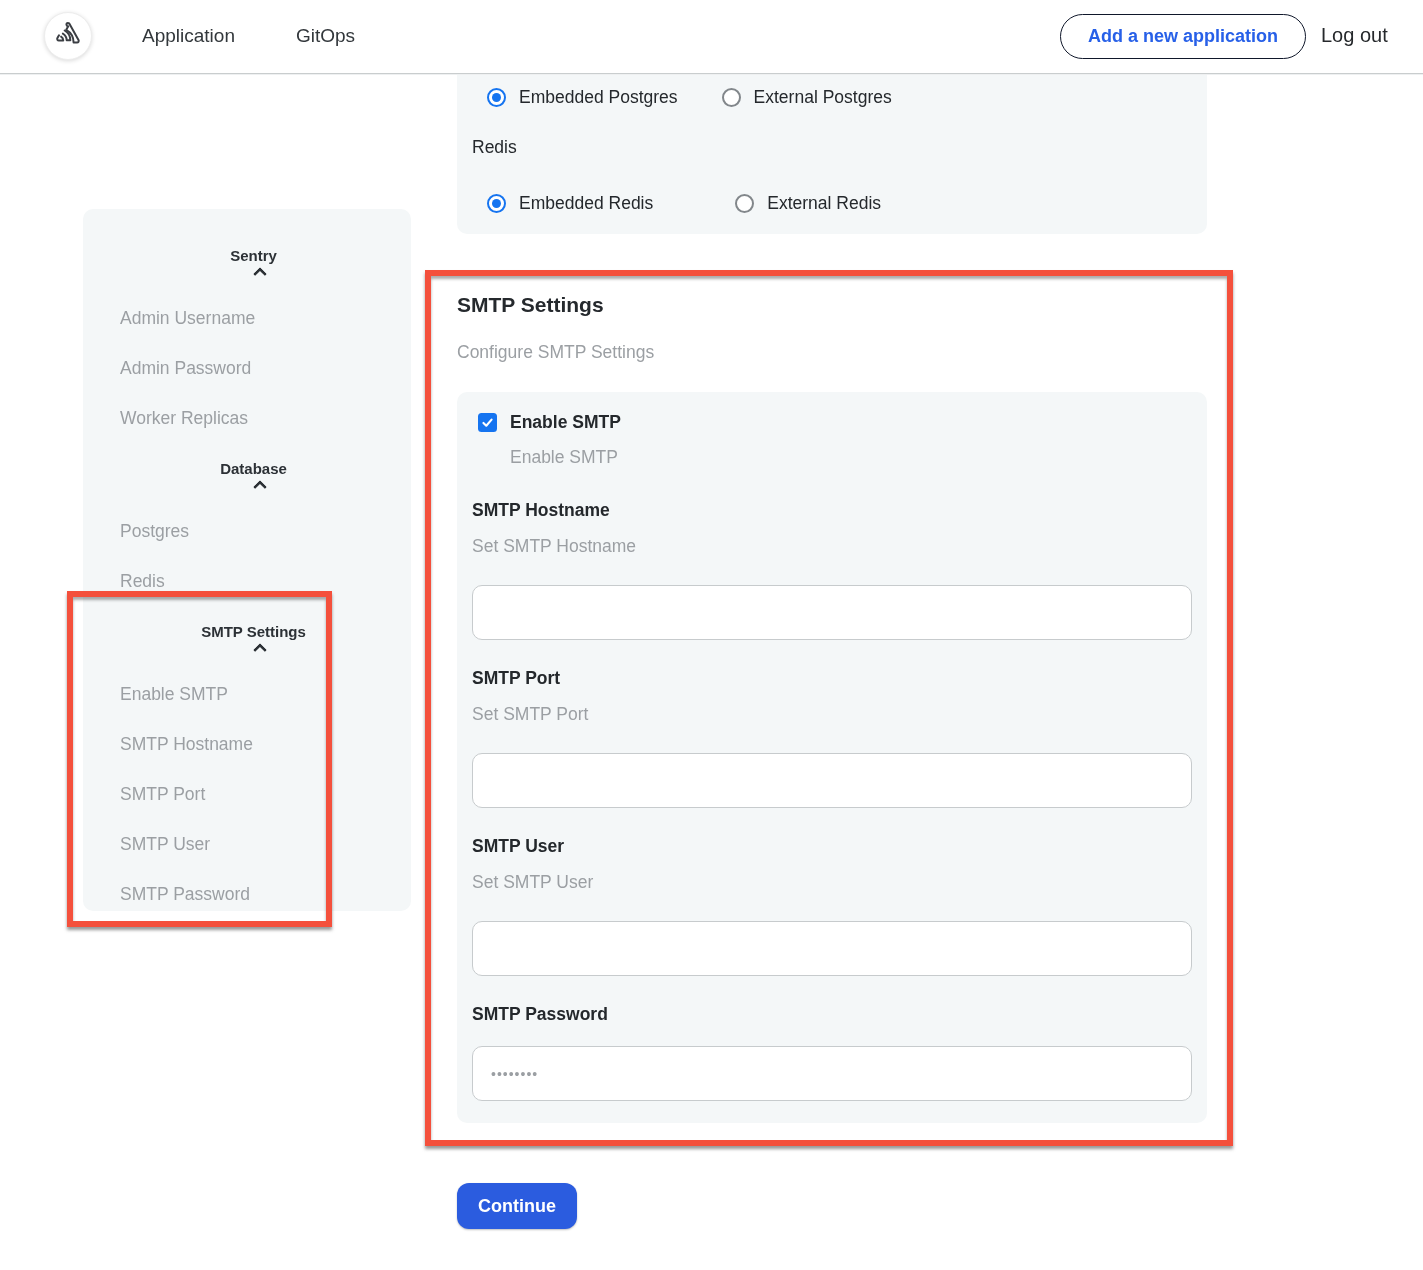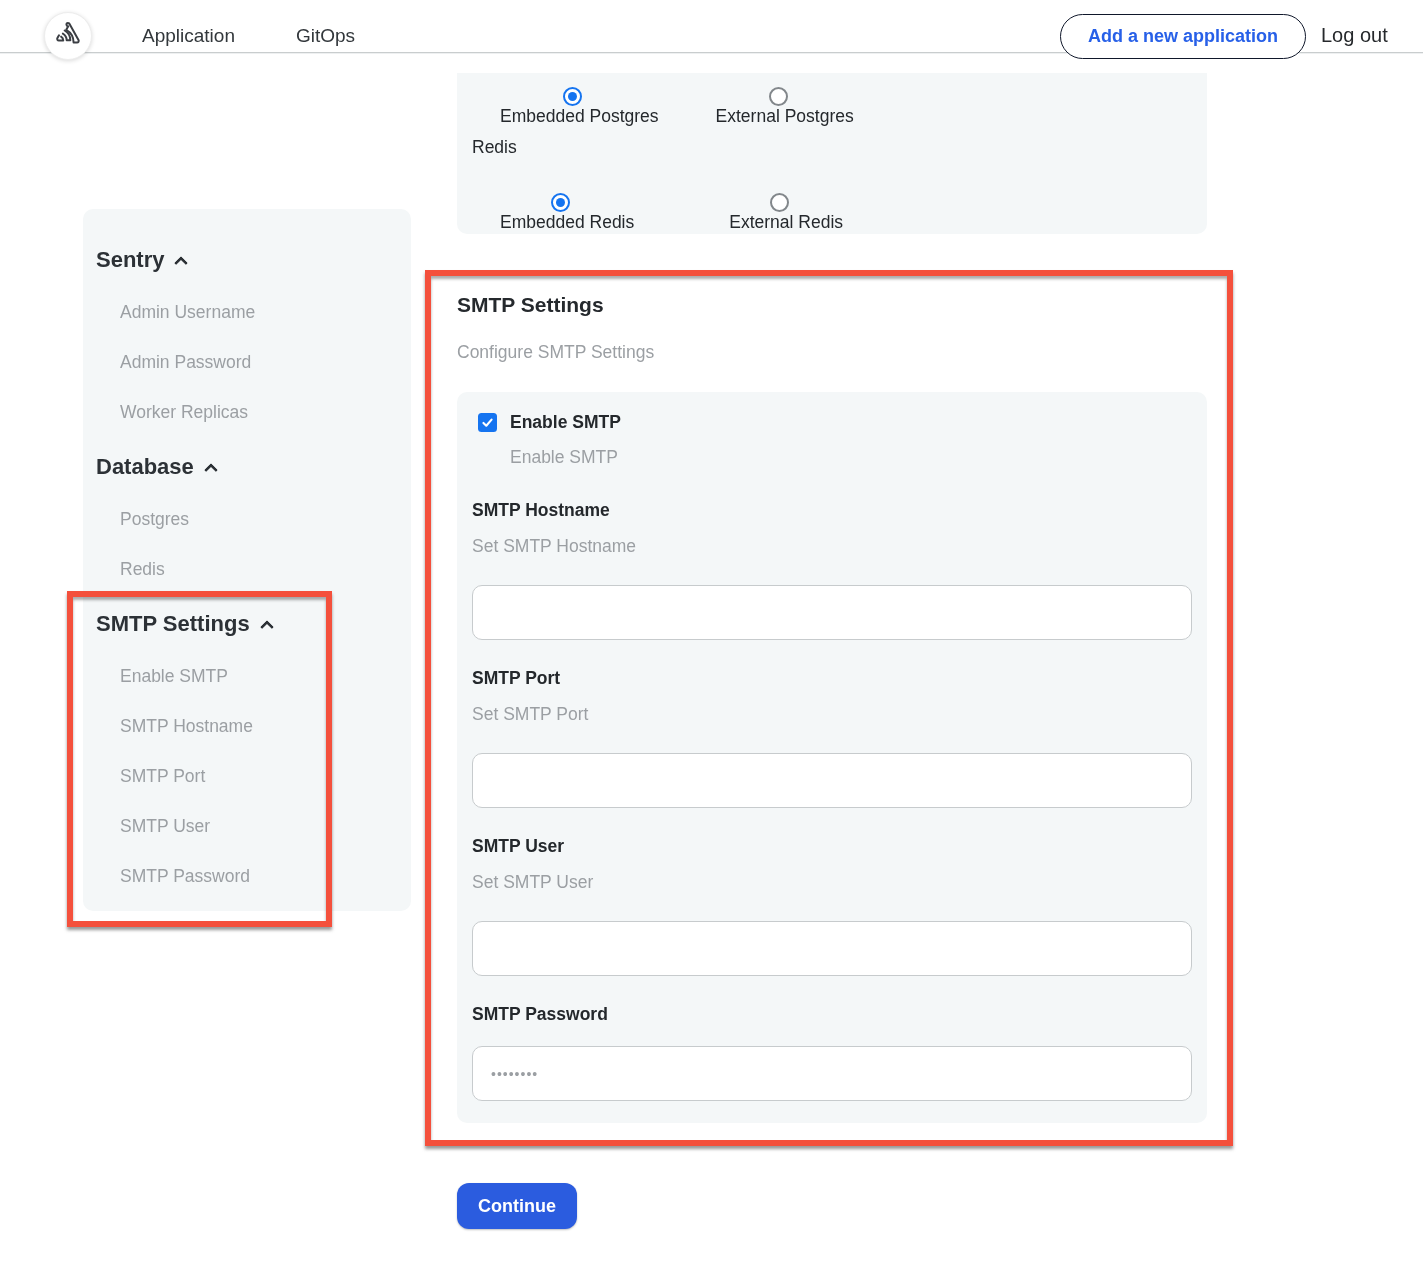--- a/index.html
+++ b/index.html
@@ -1,53 +1,53 @@
 <!DOCTYPE html>
 <html><head>
 <meta charset="utf-8">
 <style>
   * { margin:0; padding:0; box-sizing:border-box; }
   html,body { background:#fff; }
   body { font-family:"Liberation Sans", sans-serif; color:#2c3136; }
   .page { position:relative; width:1423px; height:1270px; background:#fff; overflow:hidden; }
 
   
-  .navbar { position:absolute; left:0; top:0; width:1423px; height:53px; background:#fff;
+  .navbar { position:absolute; left:0; top:0; width:1423px; height:74px; background:#fff;
             border-bottom:1px solid #c9cdce; box-shadow:0 1px 0 #eef0f1; z-index:5; }
   .logo-badge { position:absolute; left:44px; top:12px; width:48px; height:48px; border-radius:50%;
                 background:#fff; border:1px solid #ededed; box-shadow:0 1px 4px rgba(0,0,0,.15);
                 display:flex; align-items:center; justify-content:center; }
   .nav-link { position:absolute; top:25px; font-size:19px; color:#32373b; cursor:pointer; }
   .nav-app { left:142px; }
   .nav-gitops { left:296px; }
   .add-app-btn { position:absolute; left:1060px; top:14px; height:45px; padding:0 27px;
                  border:1px solid #0f172a; border-radius:23px; background:#fff; color:#2760e8;
                  font-size:18px; font-weight:700; font-family:inherit; cursor:pointer; }
   .logout { position:absolute; left:1321px; top:24px; font-size:20px; color:#26292c; cursor:pointer; }
 
   
   .db-section { position:absolute; left:457px; top:73px; width:750px; height:161px;
                 background:#f4f7f8; border-radius:0 0 10px 10px; }
   .radio-row { position:absolute; left:30px; display:flex; align-items:center; }
   .radio-row.r1 { top:14px; }
   .radio-row.r2 { top:120px;gap:38px; }
   .redis-heading { position:absolute; left:15px; top:64px; font-size:17.5px; color:#24282c; }
-  .radio-option { display:flex; align-items:center; margin-right:44px; cursor:pointer;flex-direction:column; }
+  .radio-option { display:flex; align-items:center; margin-right:44px; cursor:pointer; }
   .radio { width:19px; height:19px; border-radius:50%; background:#fff; position:relative; flex:none; }
   .radio.on  { border:2px solid #1574f0; }
   .radio.on::after { content:""; position:absolute; left:3px; top:3px; width:9px; height:9px;
                      border-radius:50%; background:#1574f0; }
   .radio.off { border:2px solid #82878b; }
   .radio-label { margin-left:13px; font-size:17.5px; font-weight:500; color:#24282c; }
 
   
   .sidebar { position:absolute; left:83px; top:209px; width:328px; height:702px;
              background:#f4f7f8; border-radius:10px; padding-top:38px; }
-  .group-title { margin:31px 0 0 13px; font-size:22px; font-weight:700; color:#2c3136;
-                 display:flex; align-items:center; cursor:pointer; }
+  .group-title { margin:31px 0 0 13px; font-size:15px; font-weight:700; color:#2c3136;
+                 display:flex; align-items:center; cursor:pointer;flex-direction:column; }
   .group-title.first { margin-top:0; }
   .chevron-up { display:inline-block; width:10px; height:10px; margin:5px 0 0 12px;
                 border-top:3px solid #2c3136; border-right:3px solid #2c3136;
                 transform:rotate(-45deg); border-radius:1px; }
   .side-item { margin:29px 0 0 37px; font-size:17.5px; color:#9b9fa3; cursor:pointer; }
 
   
   .annotation { position:absolute; border:6px solid #f4503c;
                 box-shadow:0 3px 3px rgba(70,70,70,.55), inset 0 3px 3px rgba(70,70,70,.45);
                 pointer-events:none; z-index:4; }

